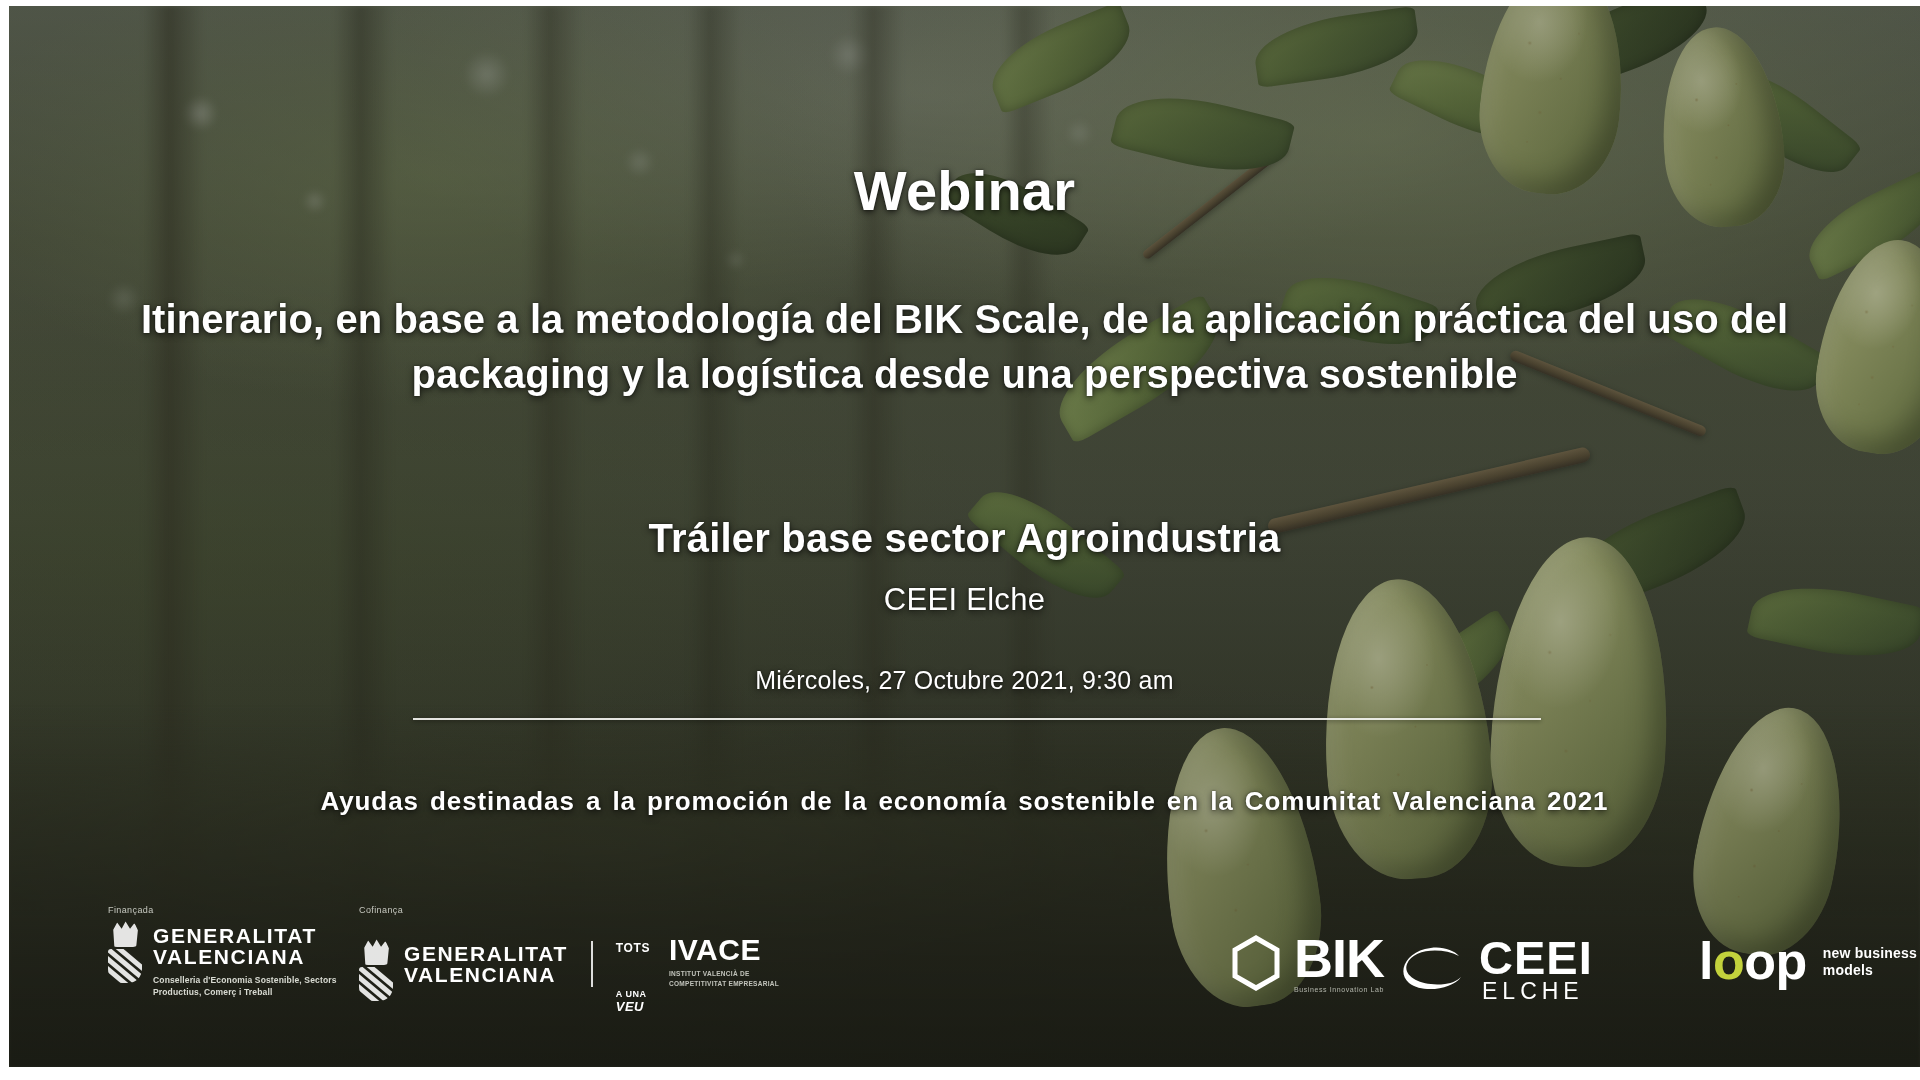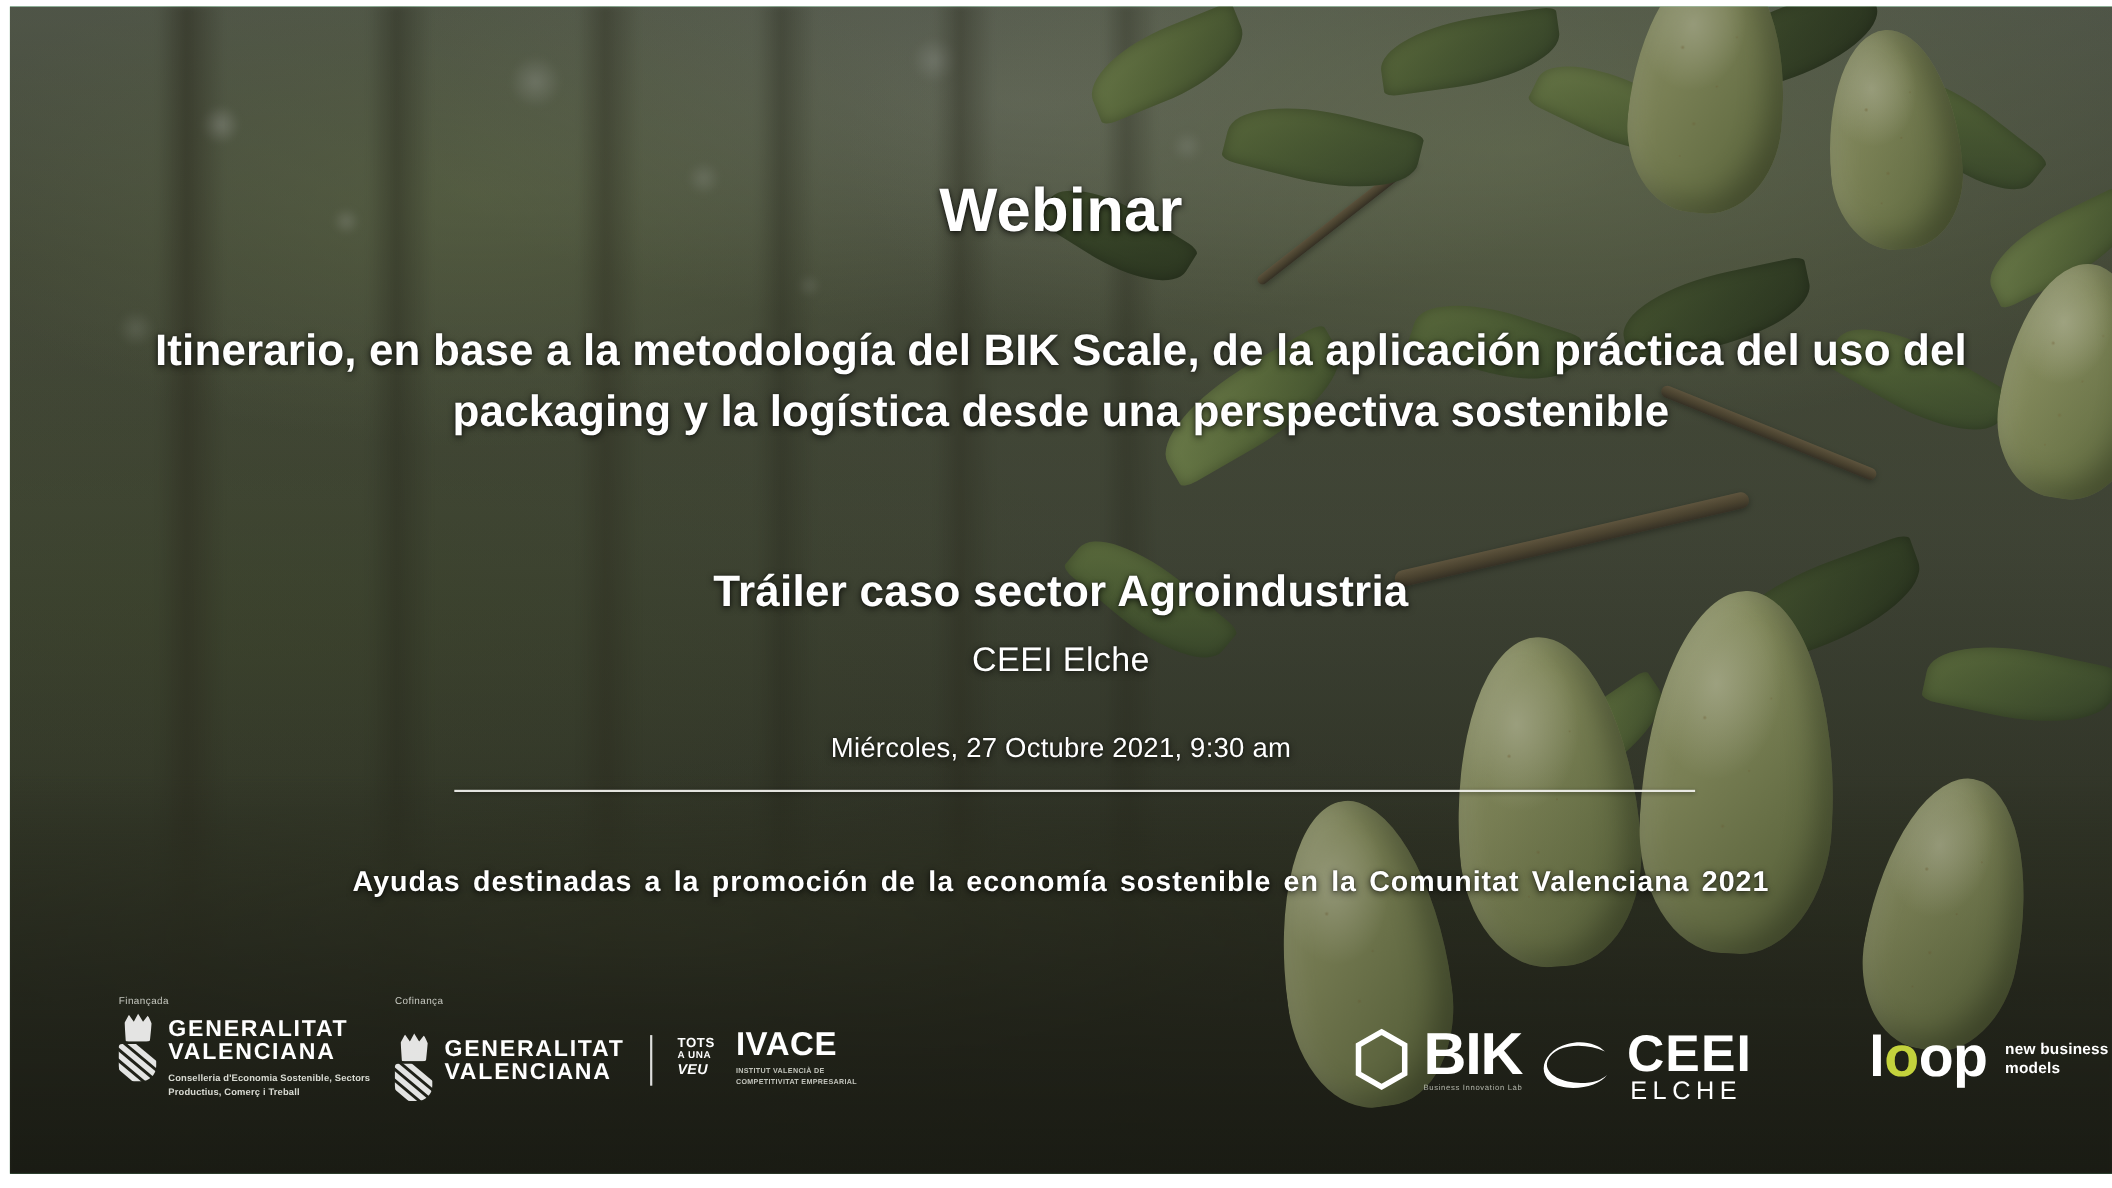--- a/index.html
+++ b/index.html
@@ -22,21 +22,21 @@
     box-sizing: border-box;
     padding: 6px 0 13px 9px;
   }
 
   
   .photo-stage {
     position: relative;
     width: 100%;
     height: 100%;
     overflow: hidden;
-    background: #15803d;
+    background: #000000;
   }
 
   
   .bg-base {
     position: absolute;
     inset: 0;
     background:
       radial-gradient(ellipse 52% 40% at 72% 12%, rgba(151,163,120,0.55), rgba(0,0,0,0) 62%),
       radial-gradient(ellipse 40% 34% at 22% 16%, rgba(131,146,96,0.50), rgba(0,0,0,0) 64%),
       radial-gradient(ellipse 46% 30% at 48% 8%,  rgba(166,171,156,0.45), rgba(0,0,0,0) 66%),
@@ -294,21 +294,21 @@
     margin: 2px 12px 0 12px;
   }
   .tots {
     text-align: left;
     line-height: 1.08;
     padding-top: 3px;
     font-weight: bold;
     color: #ffffff;
   }
   .tots .r1 { font-size: 12px; letter-spacing: 0.6px; }
-  .tots .r2 { font-size: 9px;  letter-spacing: 0.5px; }
+  .tots .r2 { font-size: 9px;  letter-spacing: 0.5px; margin-top: 35px; }
   .tots .r3 { font-size: 13px; letter-spacing: 0.4px; font-style: italic; }
 
   
   .ivace { text-align: left; }
   .ivace .mark {
     font-size: 30px;
     font-weight: bold;
     letter-spacing: 0.5px;
     color: #ffffff;
     line-height: 1;
@@ -426,21 +426,21 @@
     </div>
 
     <div class="scrim"></div>
 
     <div class="content">
 
       <div class="kicker t-shadow">Webinar</div>
 
       <div class="headline t-shadow">Itinerario, en base a la metodología del BIK Scale, de la aplicación práctica del uso del packaging y la logística desde una perspectiva sostenible</div>
 
-      <div class="session-title t-shadow">Tráiler caso sector Agroindustria</div>
+      <div class="session-title t-shadow">Tráiler base sector Agroindustria</div>
 
       <div class="organizer t-shadow">CEEI Elche</div>
 
       <div class="datetime t-shadow">Miércoles, 27 Octubre 2021, 9:30 am</div>
 
       <div class="rule"></div>
 
       <div class="programme t-shadow">Ayudas  destinadas  a la promoción  de la economía  sostenible  en la Comunitat  Valenciana  2021</div>
 
       <div class="logo-band">

